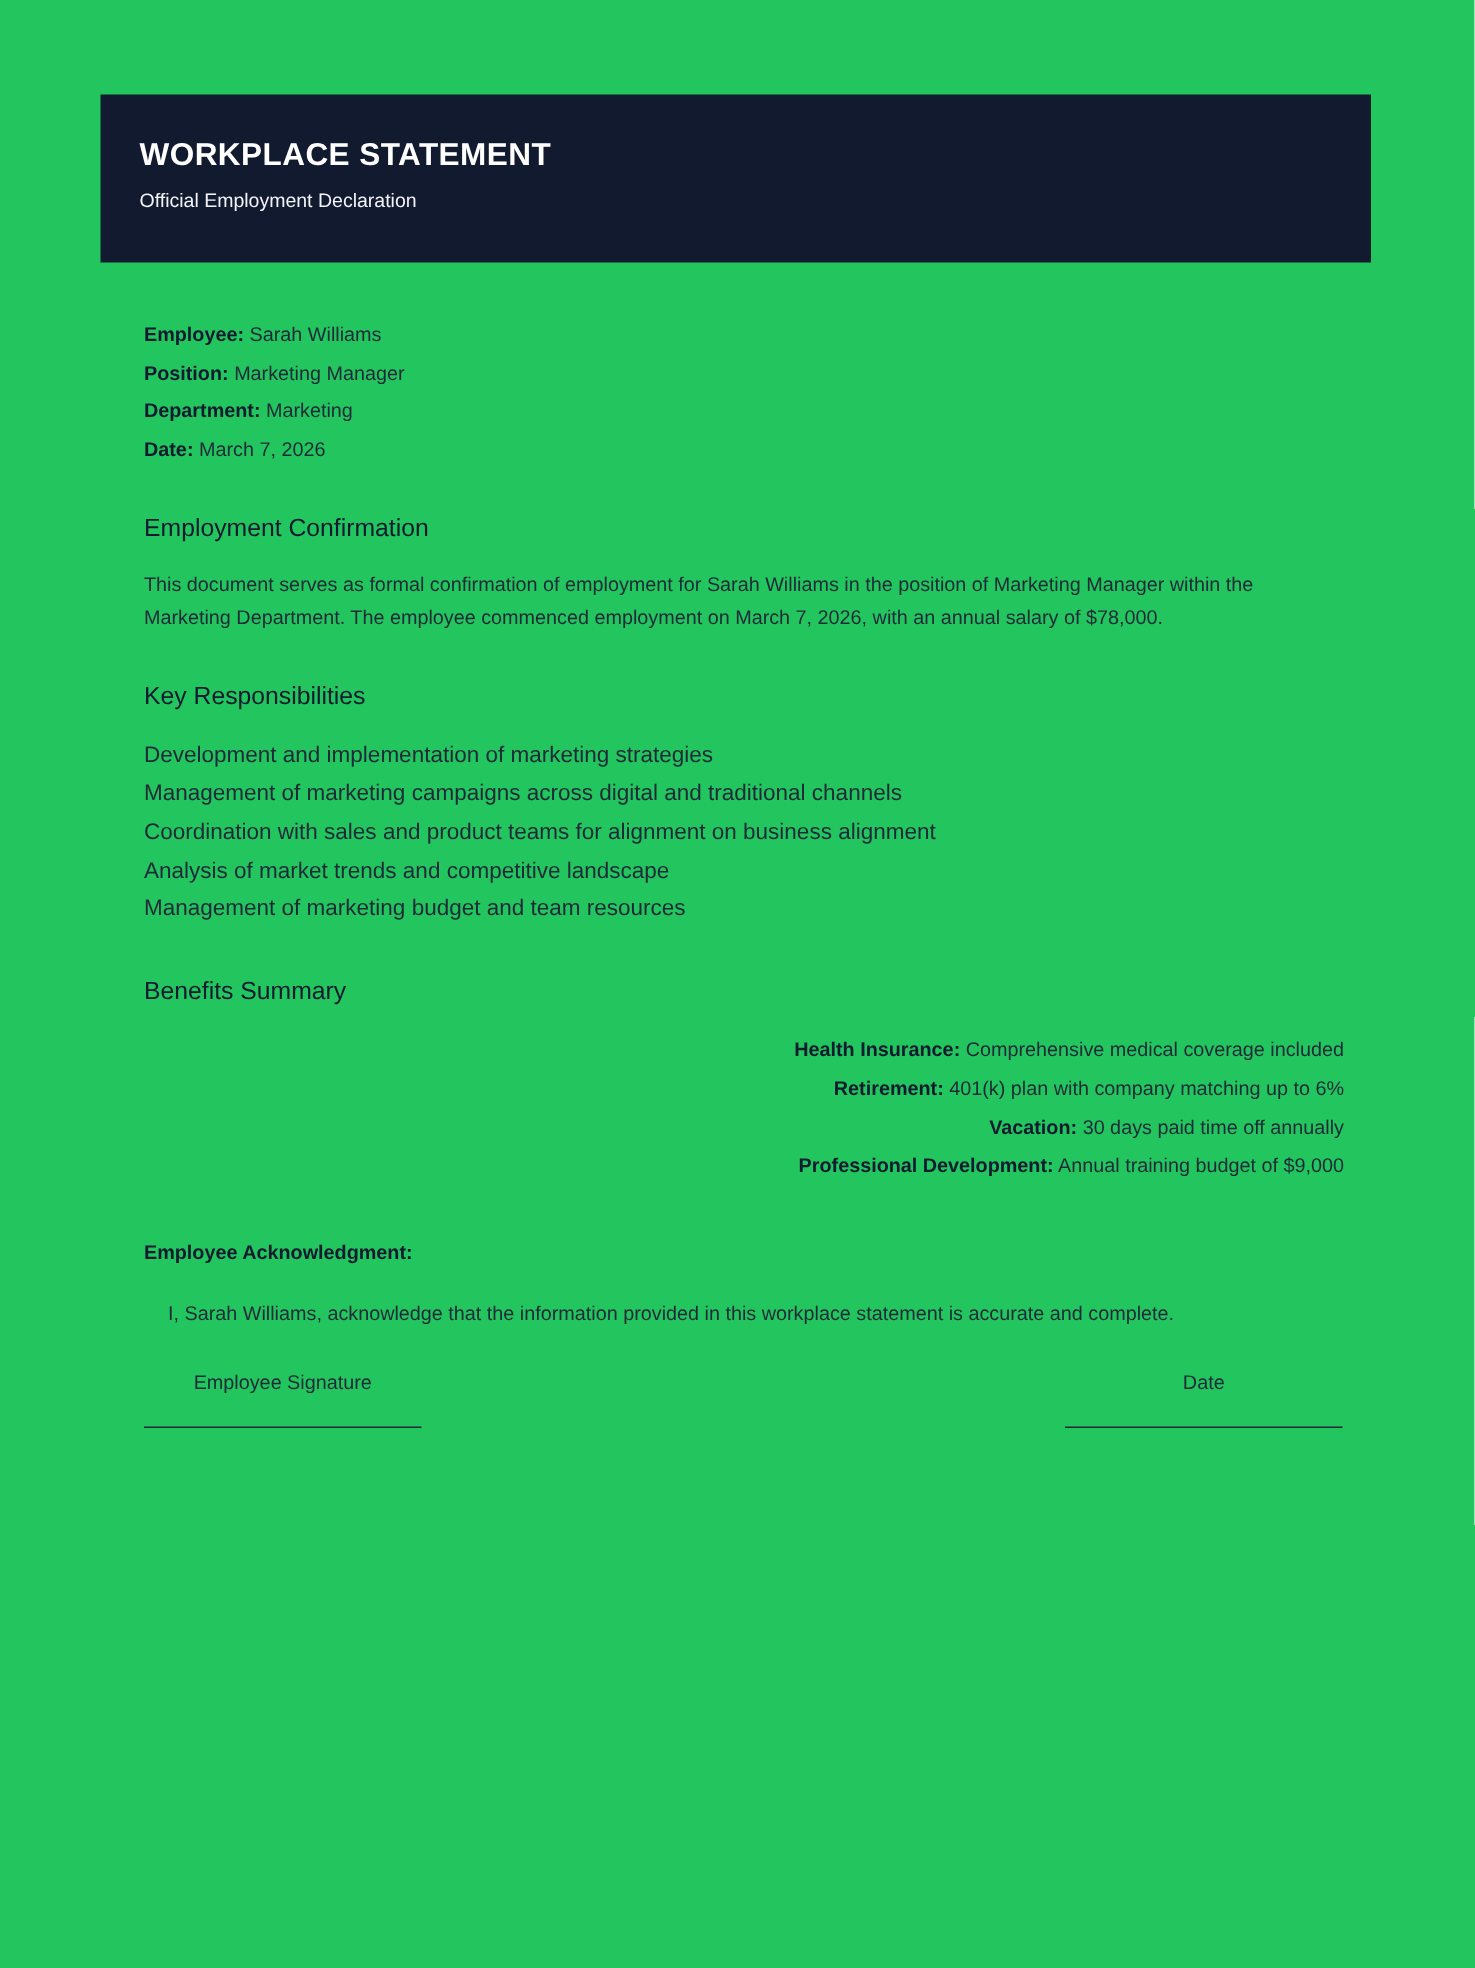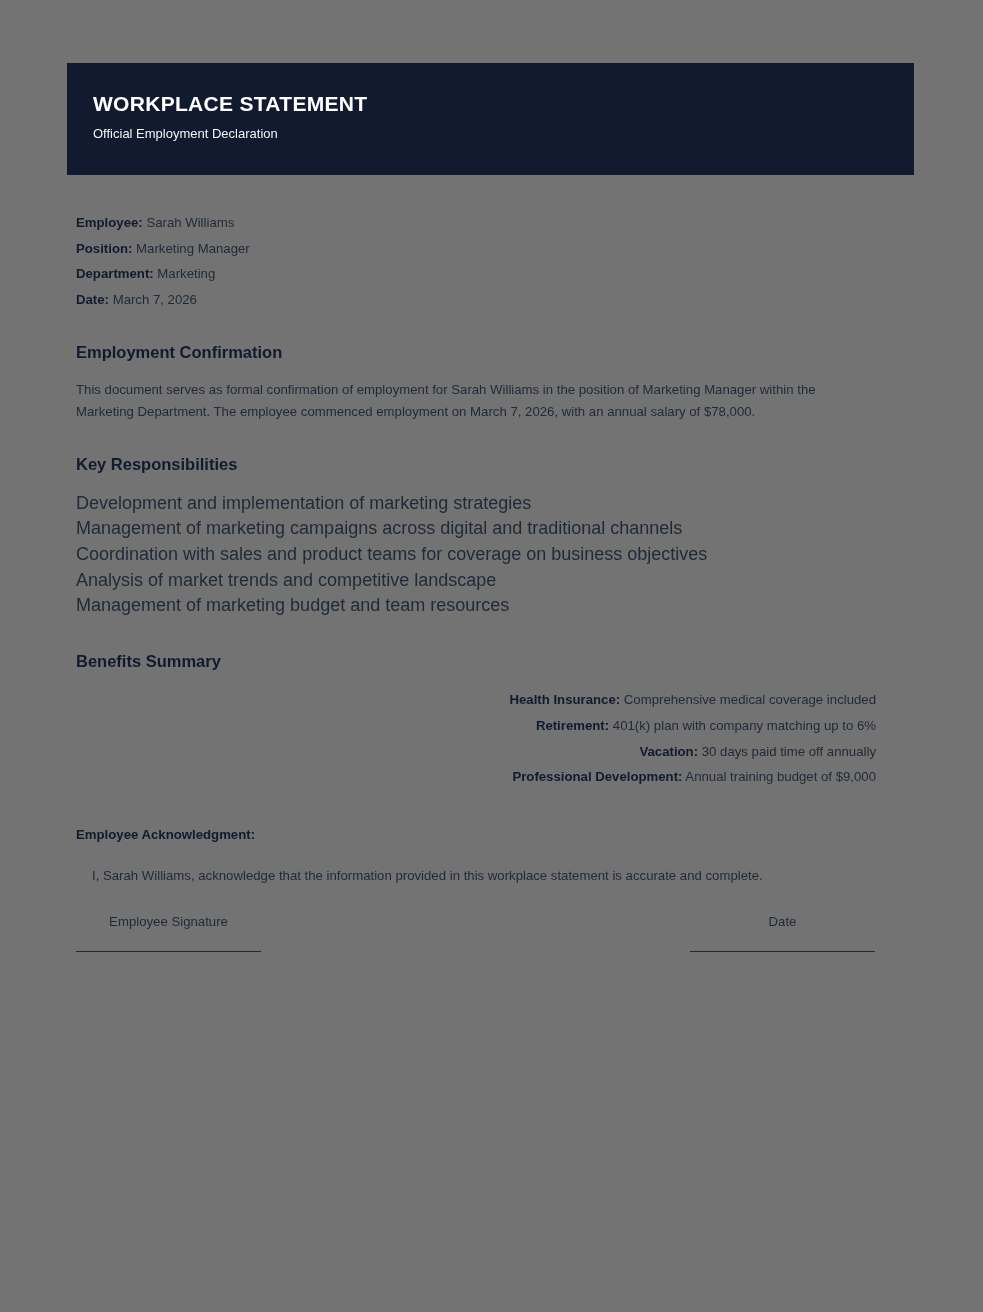--- a/index.html
+++ b/index.html
@@ -13,21 +13,21 @@
     height: 1312px;
     font-family: "Liberation Sans", sans-serif;
     color: #1f2937;
     -webkit-font-smoothing: antialiased;
   }
 
   .page {
     position: relative;
     width: 983px;
     height: 1312px;
-    background: #737373;
+    background: #22c55e;
     box-sizing: border-box;
   }
 
   
   .doc-header {
     position: absolute;
     left: 67px;
     top: 63px;
     width: 847px;
     height: 112px;
@@ -47,21 +47,21 @@
     font-size: 13px;
     font-weight: normal;
     color: #f2f4f8;
     line-height: 1.2;
     margin: 0;
   }
 
   
   .doc-body {
     position: absolute;
-    left: 76px;
+    left: 96px;
     top: 210px;
     width: 800px;
   }
 
   .meta-list {
     margin: 0 0 30px 0;
   }
   .meta-row {
     font-size: 13.2px;
     line-height: 25.6px;
@@ -70,21 +70,21 @@
   .meta-row .meta-label {
     font-weight: bold;
     color: #111a2e;
   }
 
   .section {
     margin: 0 0 8px 0;
   }
   .section-heading {
     font-size: 16.5px;
-    font-weight: bold;
+    font-weight: normal;
     color: #111a2e;
     margin: 0 0 16px 0;
     line-height: 1.25;
   }
   .section-gap {
     height: 24px;
   }
 
   .paragraph {
     font-size: 13.2px;
@@ -93,21 +93,21 @@
     margin: 0;
     max-width: 772px;
   }
 
   .plain-list {
     list-style: none;
     margin: 0;
     padding: 0;
   }
   .plain-list li {
-    font-size: 18px;
+    font-size: 15px;
     line-height: 25.6px;
     color: #1f2937;
   }
 
   .benefit-row {
     font-size: 13.2px;
     line-height: 25.6px;
     color: #1f2937;
     text-align: right;
   }
@@ -193,21 +193,21 @@
       <p class="paragraph">This document serves as formal confirmation of employment for Sarah Williams in the position of Marketing Manager within the Marketing Department. The employee commenced employment on March 7, 2026, with an annual salary of $78,000.</p>
     </div>
 
     <div class="section-gap"></div>
 
     <div class="section">
       <h2 class="section-heading">Key Responsibilities</h2>
       <ul class="plain-list">
         <li>Development and implementation of marketing strategies</li>
         <li>Management of marketing campaigns across digital and traditional channels</li>
-        <li>Coordination with sales and product teams for coverage on business objectives</li>
+        <li>Coordination with sales and product teams for alignment on business alignment</li>
         <li>Analysis of market trends and competitive landscape</li>
         <li>Management of marketing budget and team resources</li>
       </ul>
     </div>
 
     <div class="section-gap"></div>
 
     <div class="section">
       <h2 class="section-heading">Benefits Summary</h2>
       <div class="benefit-row">

